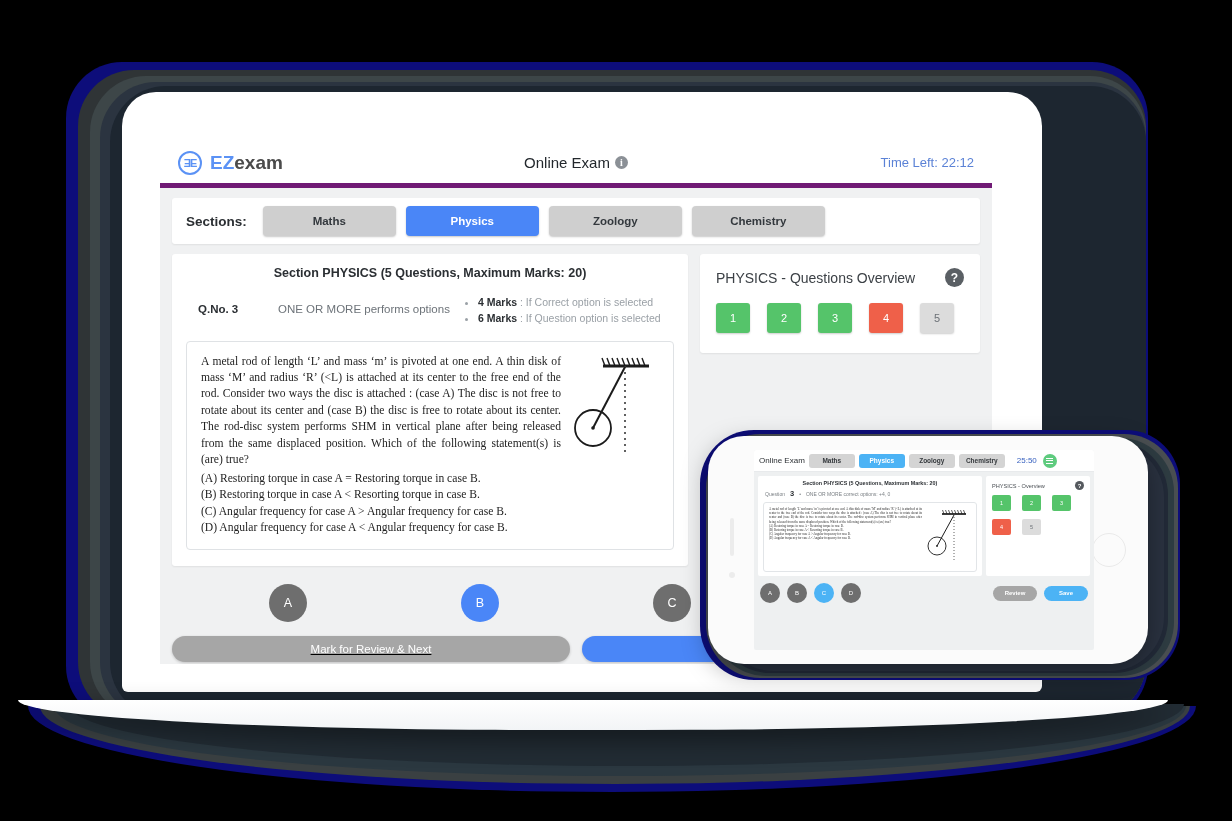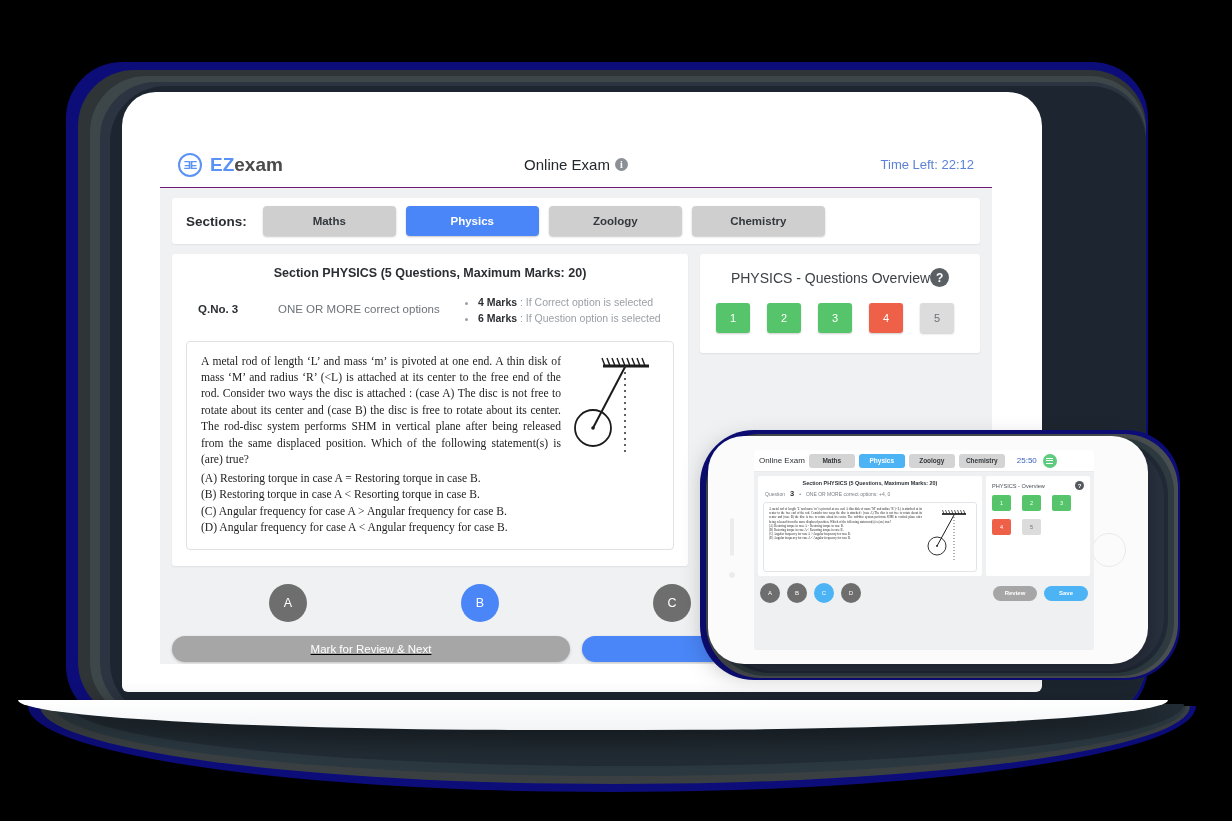--- a/index.html
+++ b/index.html
@@ -55,21 +55,21 @@
     width: 832px; height: 522px;
     background: #f0f1f2;
     overflow: hidden;
   }
 
   
   .app-header {
     height: 46px; background: #ffffff;
     display: flex; align-items: center;
     padding: 0 18px;
-    border-bottom: 1px solid #701a75;
+    border-bottom: 5px solid #701a75;
   }
   .brand { display: flex; align-items: center; gap: 8px; width: 240px; }
   .brand-mark {
     width: 24px; height: 24px; border-radius: 50%;
     border: 2px solid #5b92f5;
     display: flex; align-items: center; justify-content: center;
     color: #5b92f5; font-size: 11px; font-weight: bold; letter-spacing: -1px;
   }
   .brand-text { font-size: 19px; font-weight: bold; color: #4b4b4b; }
   .brand-text .hi { color: #5b92f5; }
@@ -130,21 +130,21 @@
   .q-opts { margin-top: 2px; }
   .q-opts div { text-align: left; }
   .fig { width: 90px; flex: 0 0 90px; border-left: 0; position: relative; }
 
   
   .ov-card {
     flex: 0 0 280px; background: #ffffff; border-radius: 3px;
     box-shadow: 0 1px 2px rgba(0,0,0,0.07);
     padding: 14px 16px 20px 16px;
   }
-  .ov-head { display: flex; align-items: center; justify-content: center; margin-bottom: 16px; }
+  .ov-head { display: flex; align-items: center; justify-content: space-between; margin-bottom: 16px; }
   .ov-title { font-size: 14px; color: #3c4146; }
   .help-icon {
     width: 19px; height: 19px; border-radius: 50%; background: #5a5f64; color: #fff;
     font-size: 12px; font-weight: bold; display: flex; align-items: center; justify-content: center;
     cursor: pointer;
   }
   .ov-grid { display: flex; gap: 17px; }
   .q-chip {
     width: 34px; height: 30px; border-radius: 3px;
     display: flex; align-items: center; justify-content: center;
@@ -296,21 +296,21 @@
       <div class="sect-tab">Chemistry</div>
     </div>
 
     <div class="content-row">
 
       <div class="q-card">
         <div class="sec-title">Section PHYSICS (5 Questions, Maximum Marks: 20)</div>
 
         <div class="q-meta">
           <div class="q-no">Q.No. 3</div>
-          <div class="q-type">ONE OR MORE correct options</div>
+          <div class="q-type">ONE OR MORE performs options</div>
           <ul class="q-marks">
             <li><b>4 Marks</b><span> : If Correct option is selected</span></li>
             <li><b>6 Marks</b><span> : If Question option is selected</span></li>
           </ul>
         </div>
 
         <div class="q-body">
           <div class="q-text">
             <div>A metal rod of length ‘L’ and mass ‘m’ is pivoted at one end. A thin disk of mass ‘M’ and radius ‘R’ (&lt;L) is attached at its center to the free end of the rod. Consider two ways the disc is attached : (case A) The disc is not free to rotate about its center and (case B) the disc is free to rotate about its center. The rod-disc system performs SHM in vertical plane after being released from the same displaced position. Which of the following statement(s) is (are) true?</div>
             <div class="q-opts">

